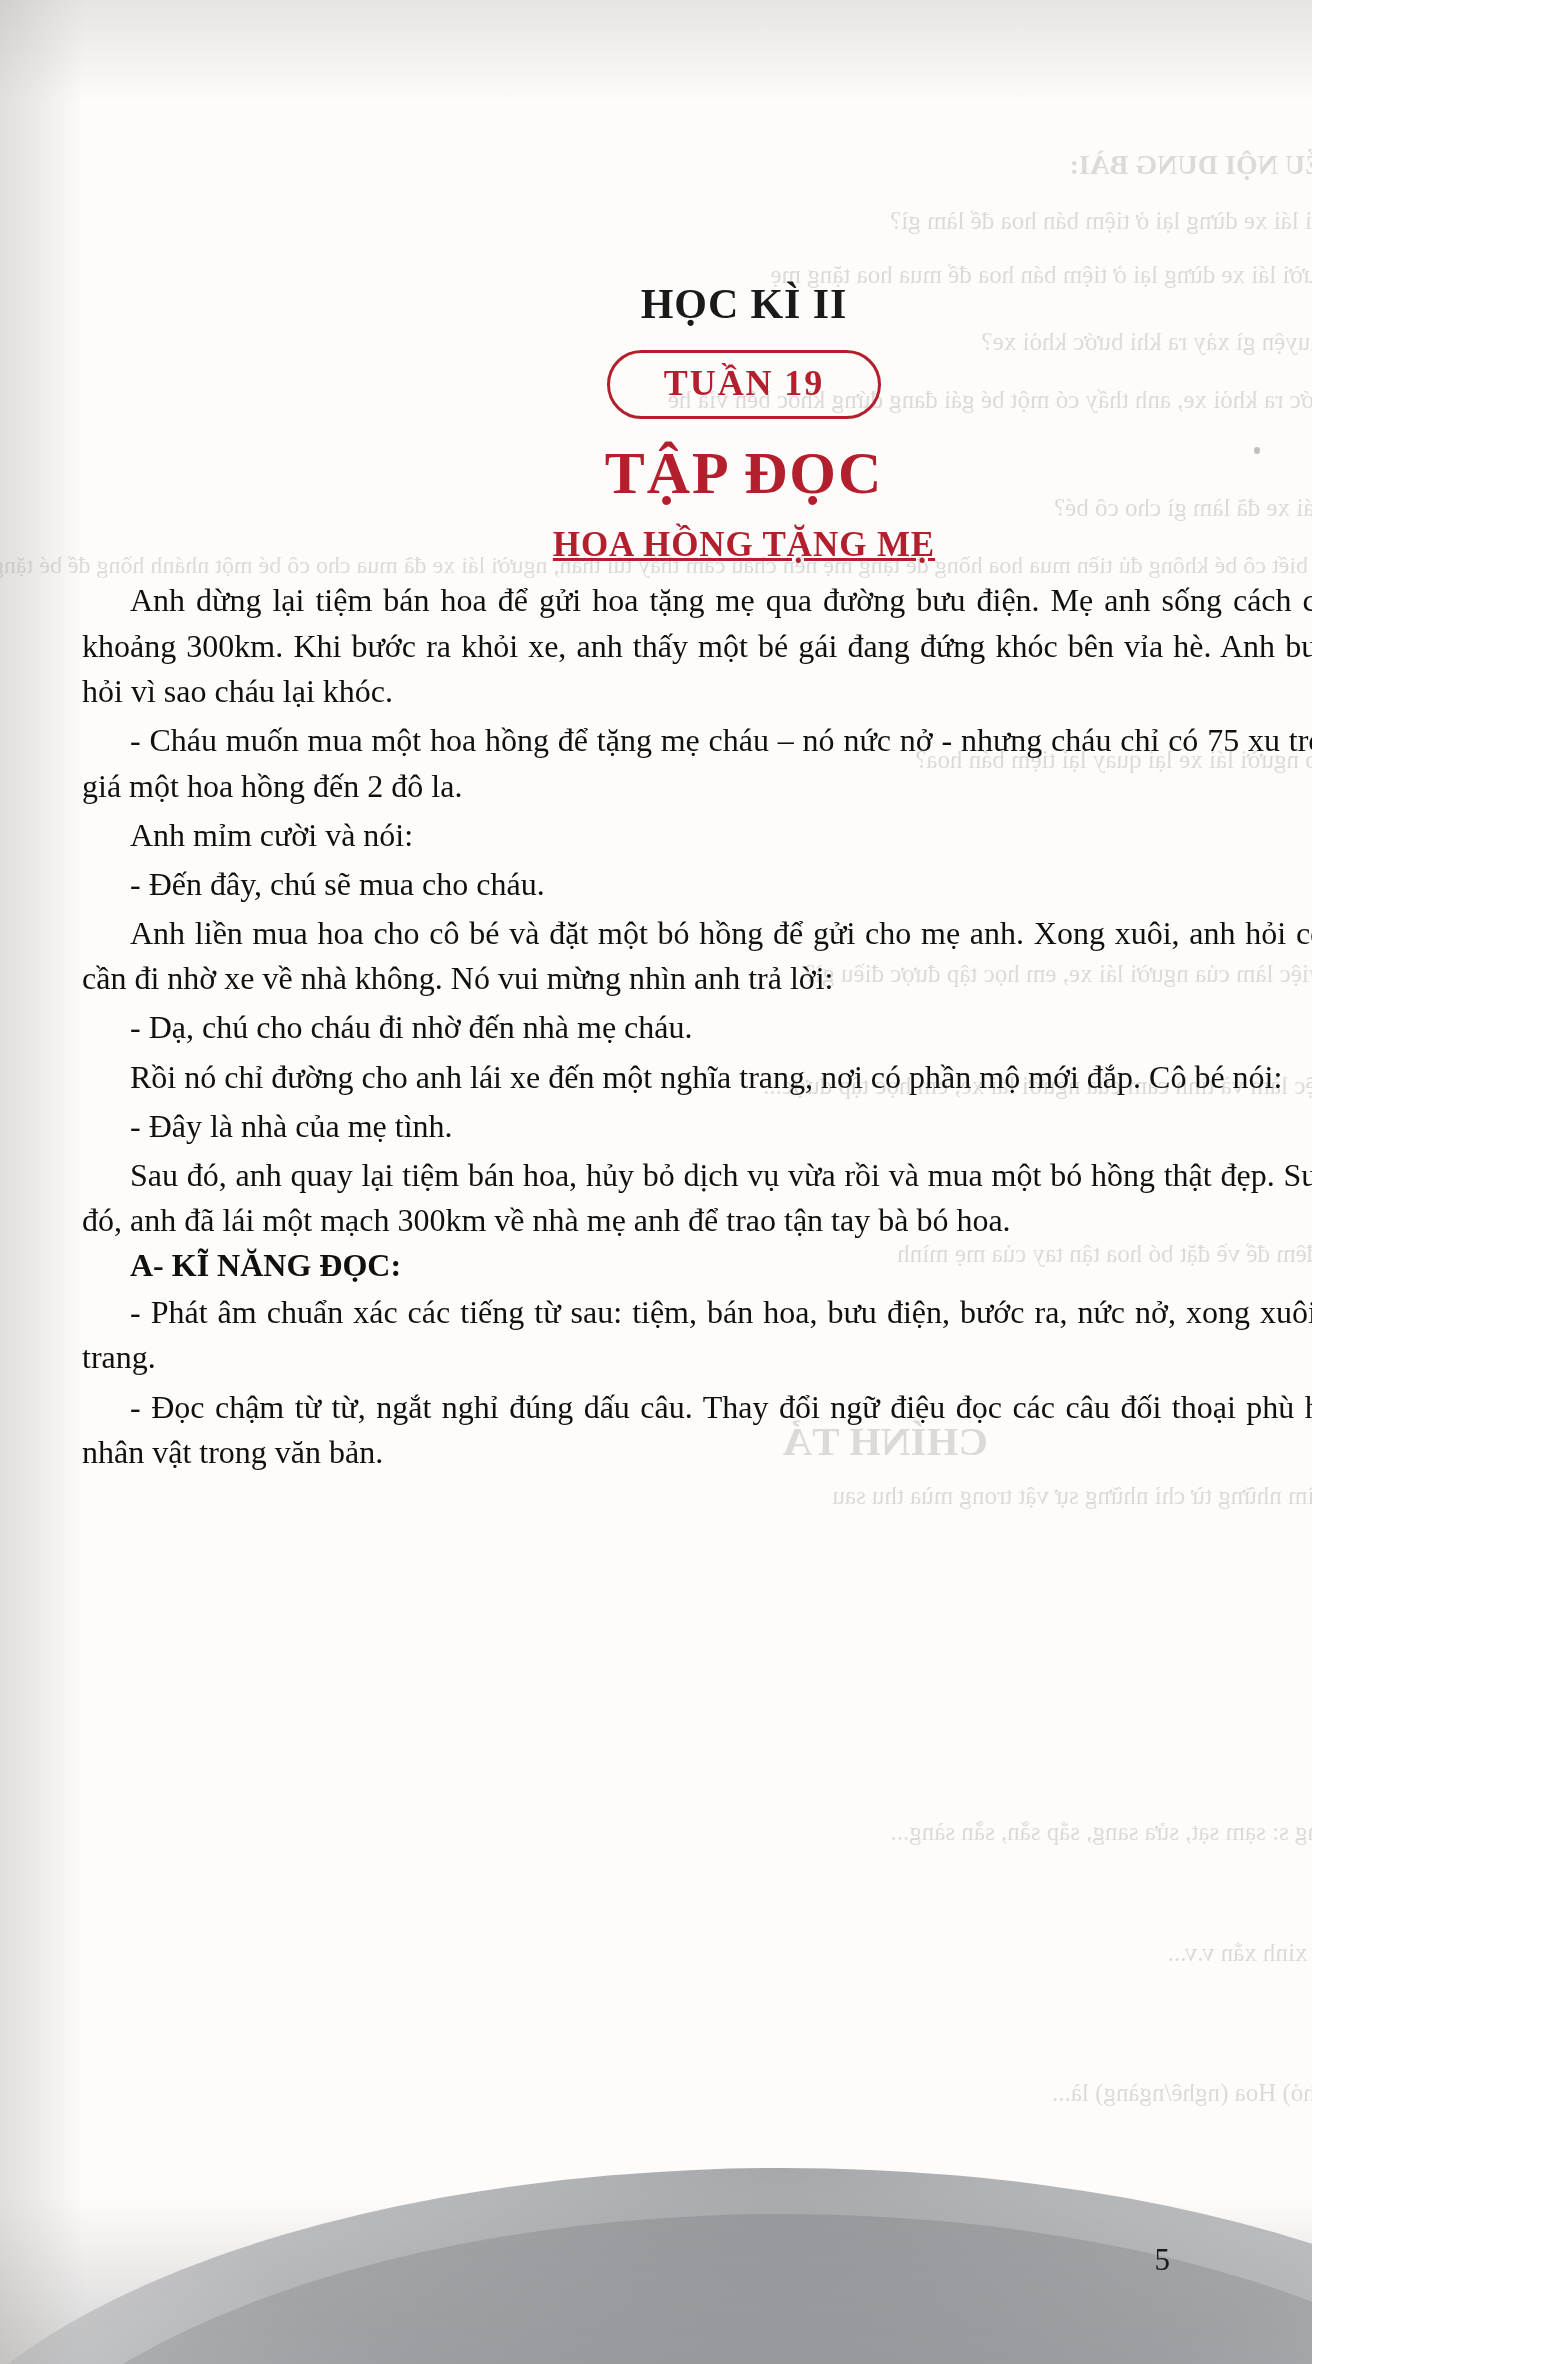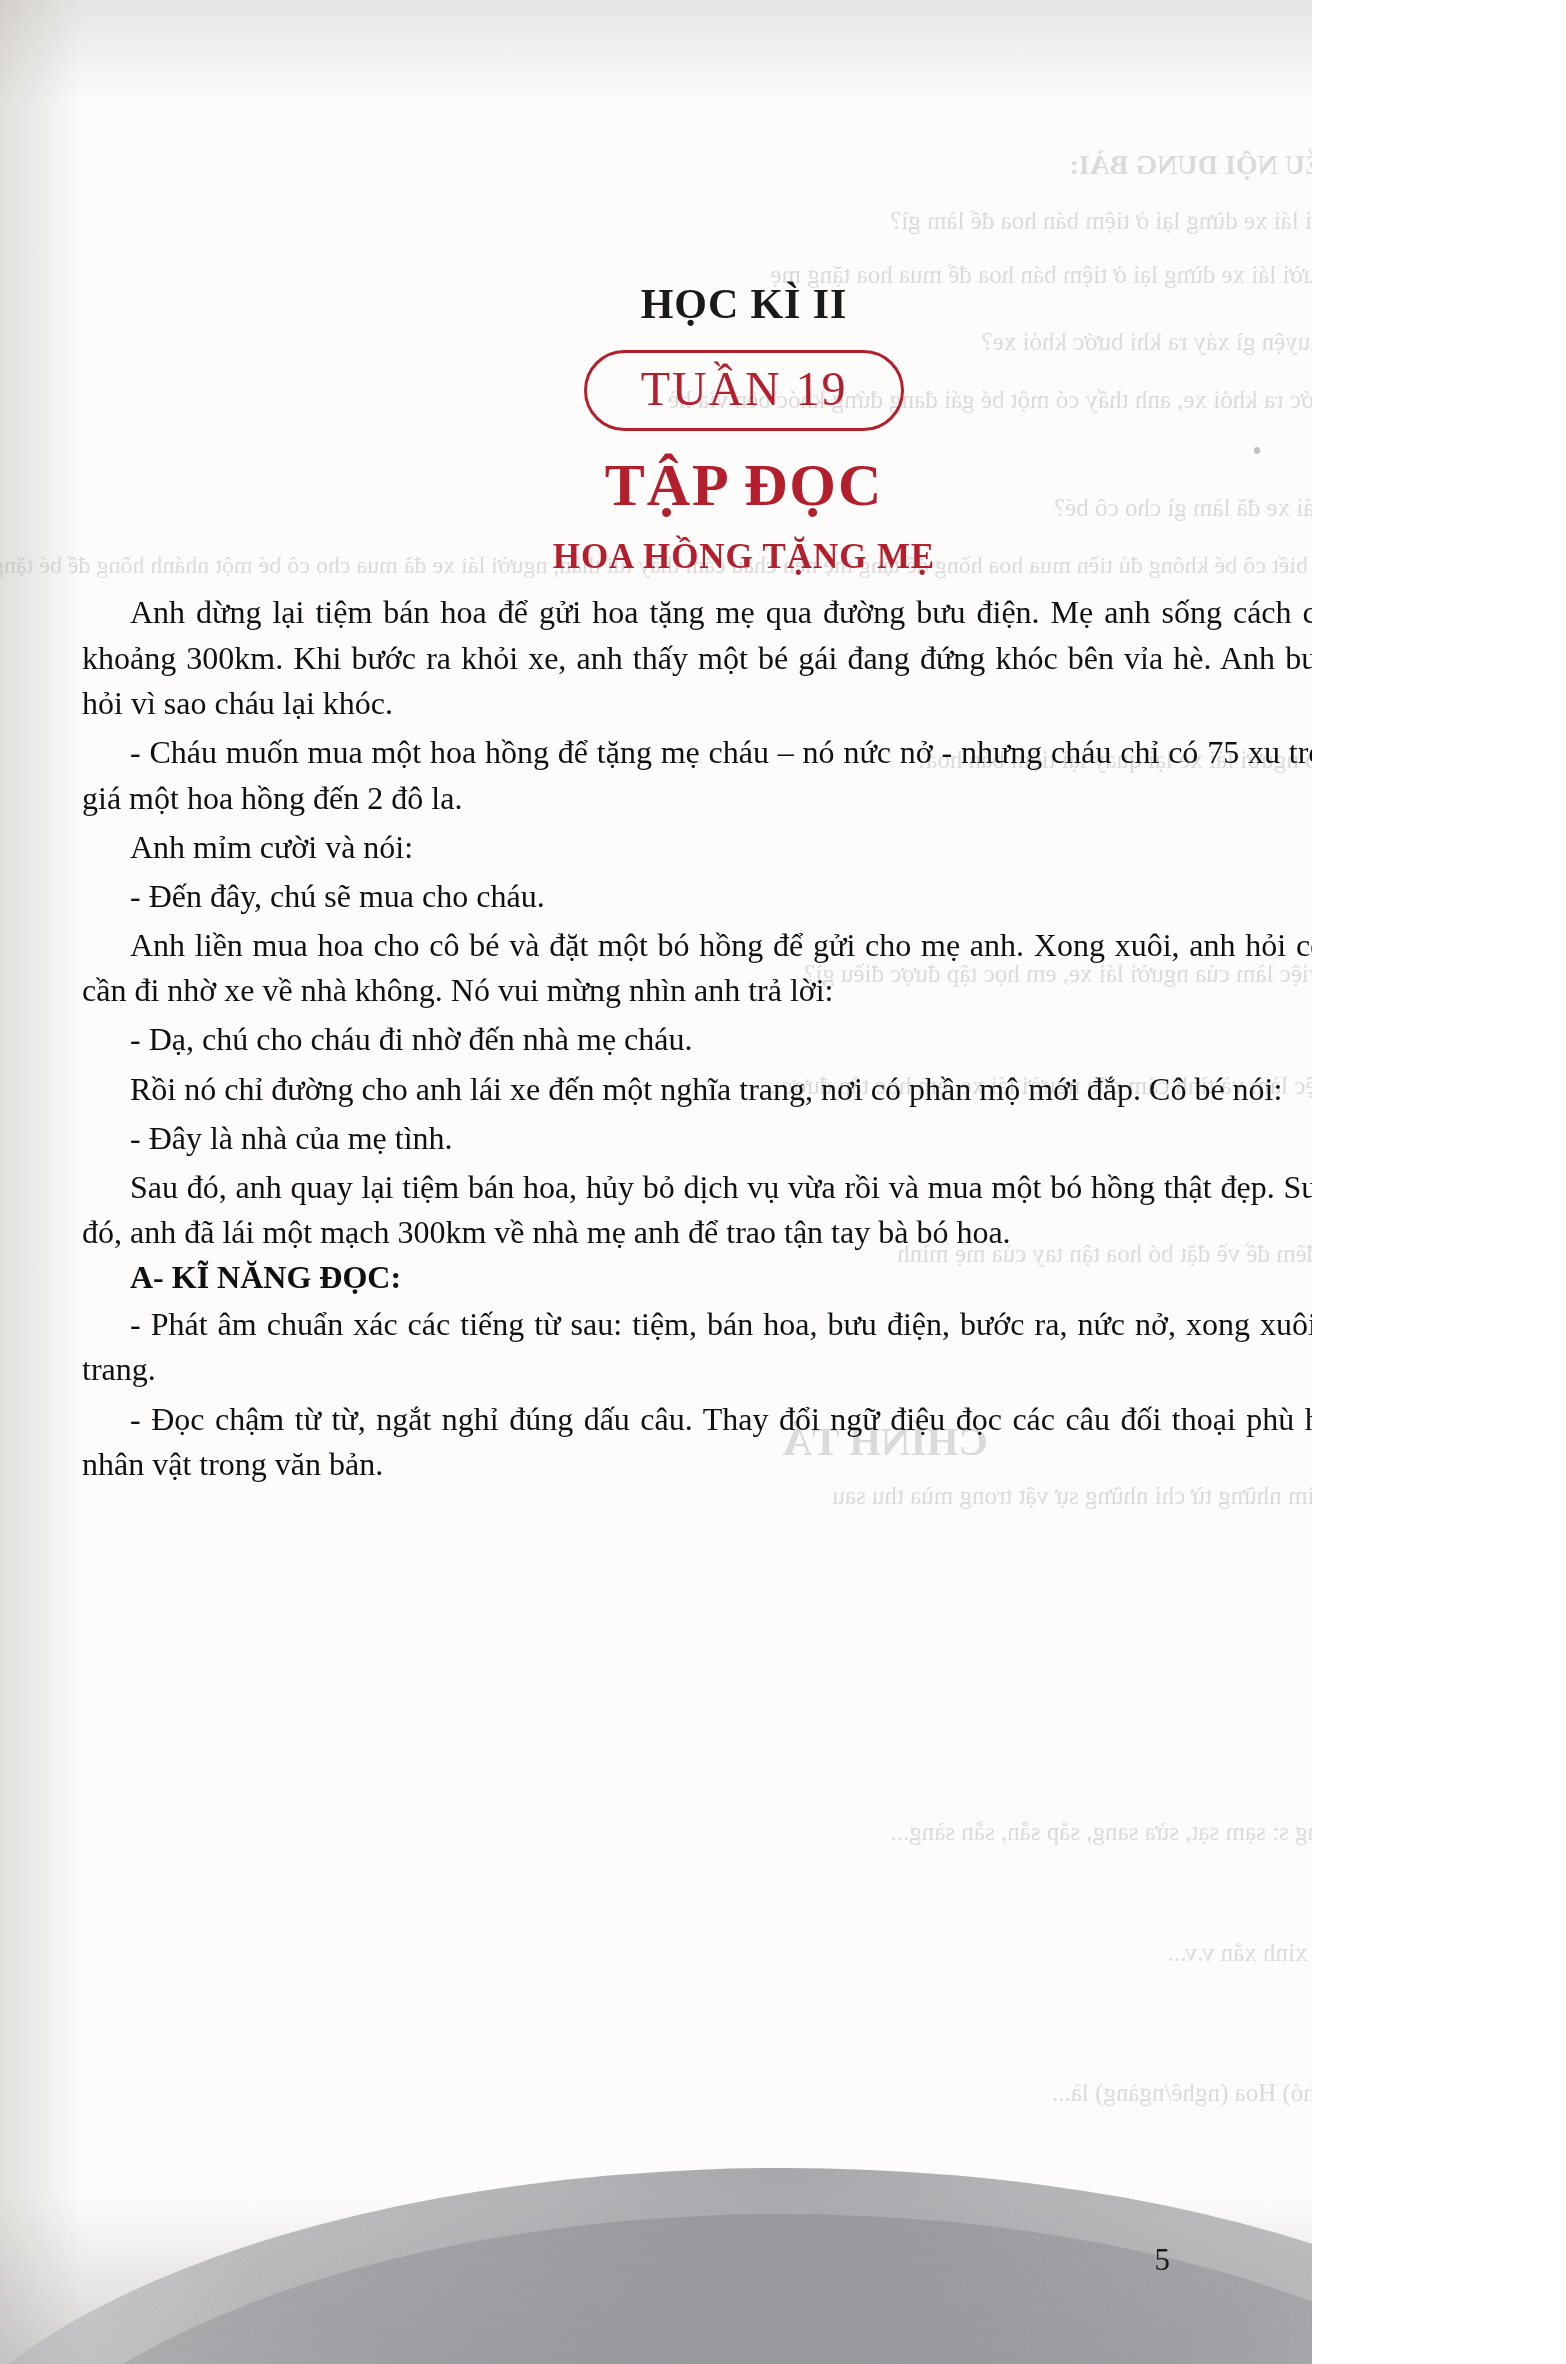--- a/index.html
+++ b/index.html
@@ -99,22 +99,22 @@
   .tuan-wrap {
     display: flex;
     justify-content: center;
     margin: 0 0 9.3px 0;
   }
   .tuan-badge {
     border: 3.7px solid #b41f2e;
     border-radius: 45px;
     padding: 11.2px 54px 15px 54px;
     color: #b41f2e;
-    font-size: 48px;
-    font-weight: normal;
+    font-size: 36px;
+    font-weight: bold;
     letter-spacing: 1.9px;
     line-height: 1;
     font-family: "Liberation Serif", serif;
   }
 
   .tapdoc {
     text-align: center;
     font-size: 60px;
     font-weight: bold;
     color: #b41f2e;
@@ -122,20 +122,21 @@
     margin: 20.5px 0 17px 0;
   }
 
   .story-title {
     text-align: center;
     font-size: 35px;
     font-weight: bold;
     color: #b41f2e;
     letter-spacing: 0.9px;
     margin: 0 0 13px 0;
+    text-decoration: underline;
   }
 
   .para {
     font-size: 32px;
     line-height: 1.42;
     text-align: justify;
     text-justify: inter-word;
     margin: 0 0 3.7px 0;
     text-indent: 48px;
     color: #101010;

